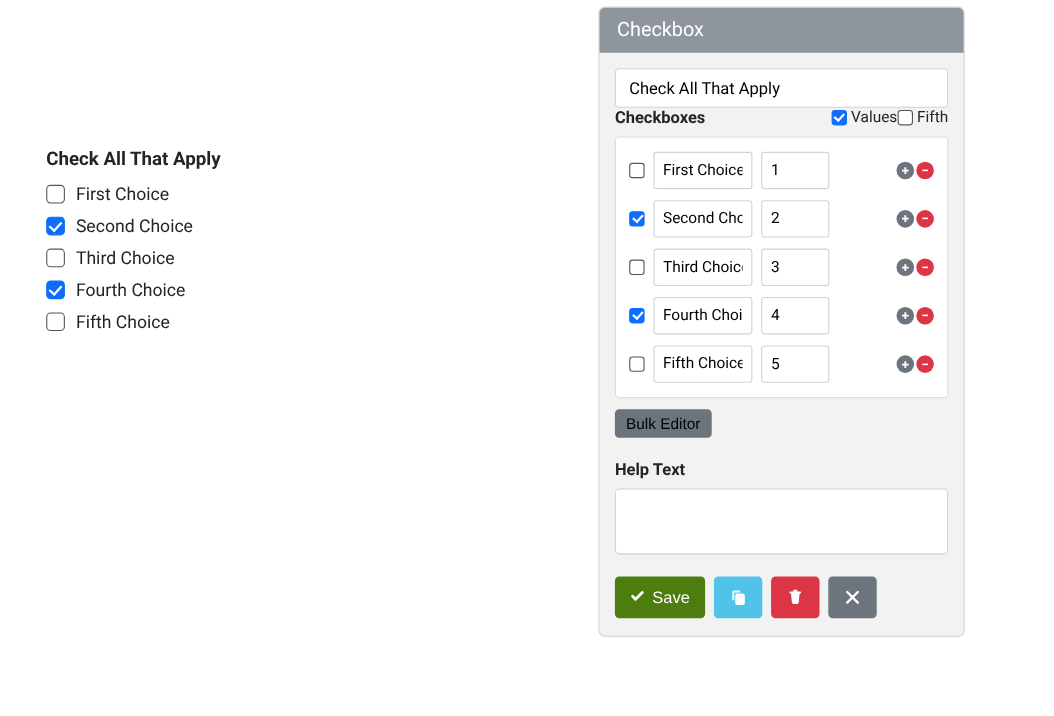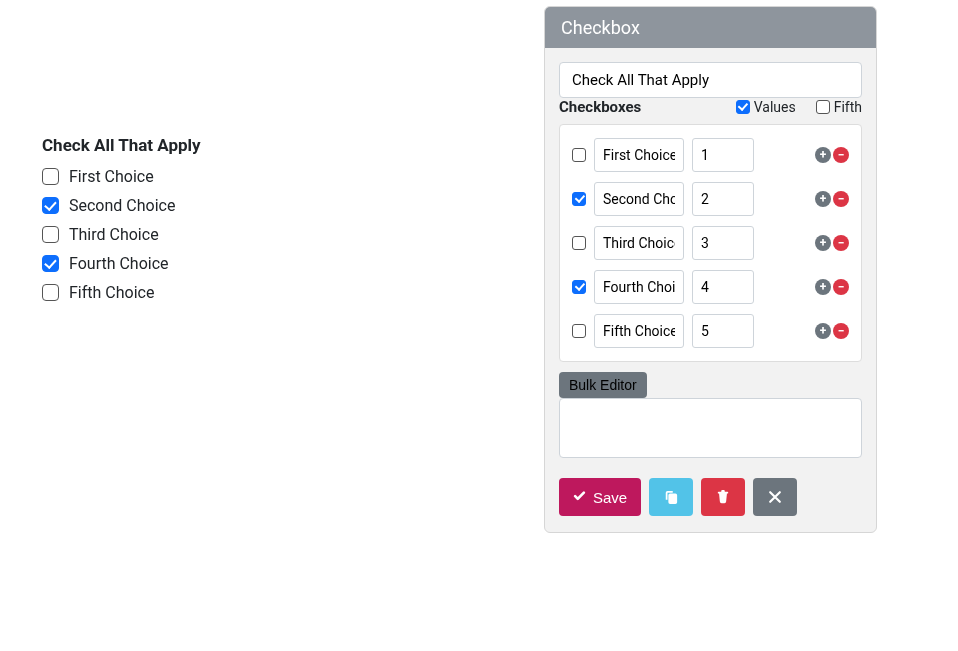--- a/index.html
+++ b/index.html
@@ -92,21 +92,21 @@
   }
   .checkboxes-head {
     display: flex;
     align-items: center;
     justify-content: space-between;
     margin-bottom: 8px;
   }
   .toggles {
     display: flex;
     align-items: center;
-    gap: 20px;
+    gap: 0;
     font-size: 14px;
   }
   .toggle {
     display: flex;
     align-items: center;
     gap: 4px;
   }
   .chk-sm {
     width: 14px;
     height: 14px;
@@ -209,21 +209,21 @@
     border-radius: 4px;
     padding: 9px 14px;
     color: #fff;
     cursor: pointer;
     display: inline-flex;
     align-items: center;
     gap: 6px;
     font-size: 15px;
     height: 38px;
   }
-  .btn-save { background: #be185d; }
+  .btn-save { background: #4d7c0f; }
   .btn-copy { background: #52c3e8; width: 44px; justify-content: center; }
   .btn-del  { background: #dc3545; width: 44px; justify-content: center; }
   .btn-close{ background: #6c757d; width: 44px; justify-content: center; }
   .ico {
     width: 14px;
     height: 14px;
     display: inline-block;
   }
   .section-gap { margin-top: 20px; }
 </style>
@@ -318,20 +318,21 @@
         <input class="opt-val" value="5" style="">
         <span class="opt-actions">
           <span class="circle-ico plus">+</span>
           <span class="circle-ico minus">−</span>
         </span>
       </div>
     </div>
 
     <button class="bulk-btn">Bulk Editor</button>
 
+    <div class="section-label section-gap">Help Text</div>
     <textarea class="help-textarea" value="" style=""></textarea>
 
     <div class="actions">
       <button class="btn btn-save">
         <svg class="ico" viewBox="0 0 16 16">
             <path fill="#fff" d="M13.485 1.929a1.5 1.5 0 0 1 0 2.121l-7 7a1.5 1.5 0 0 1-2.121 0l-3-3A1.5 1.5 0 1 1 3.485 5.93L5.424 7.87l5.94-5.94a1.5 1.5 0 0 1 2.121 0z"></path>
           </svg>
         <span>Save</span>
       </button>
       <button class="btn btn-copy">

